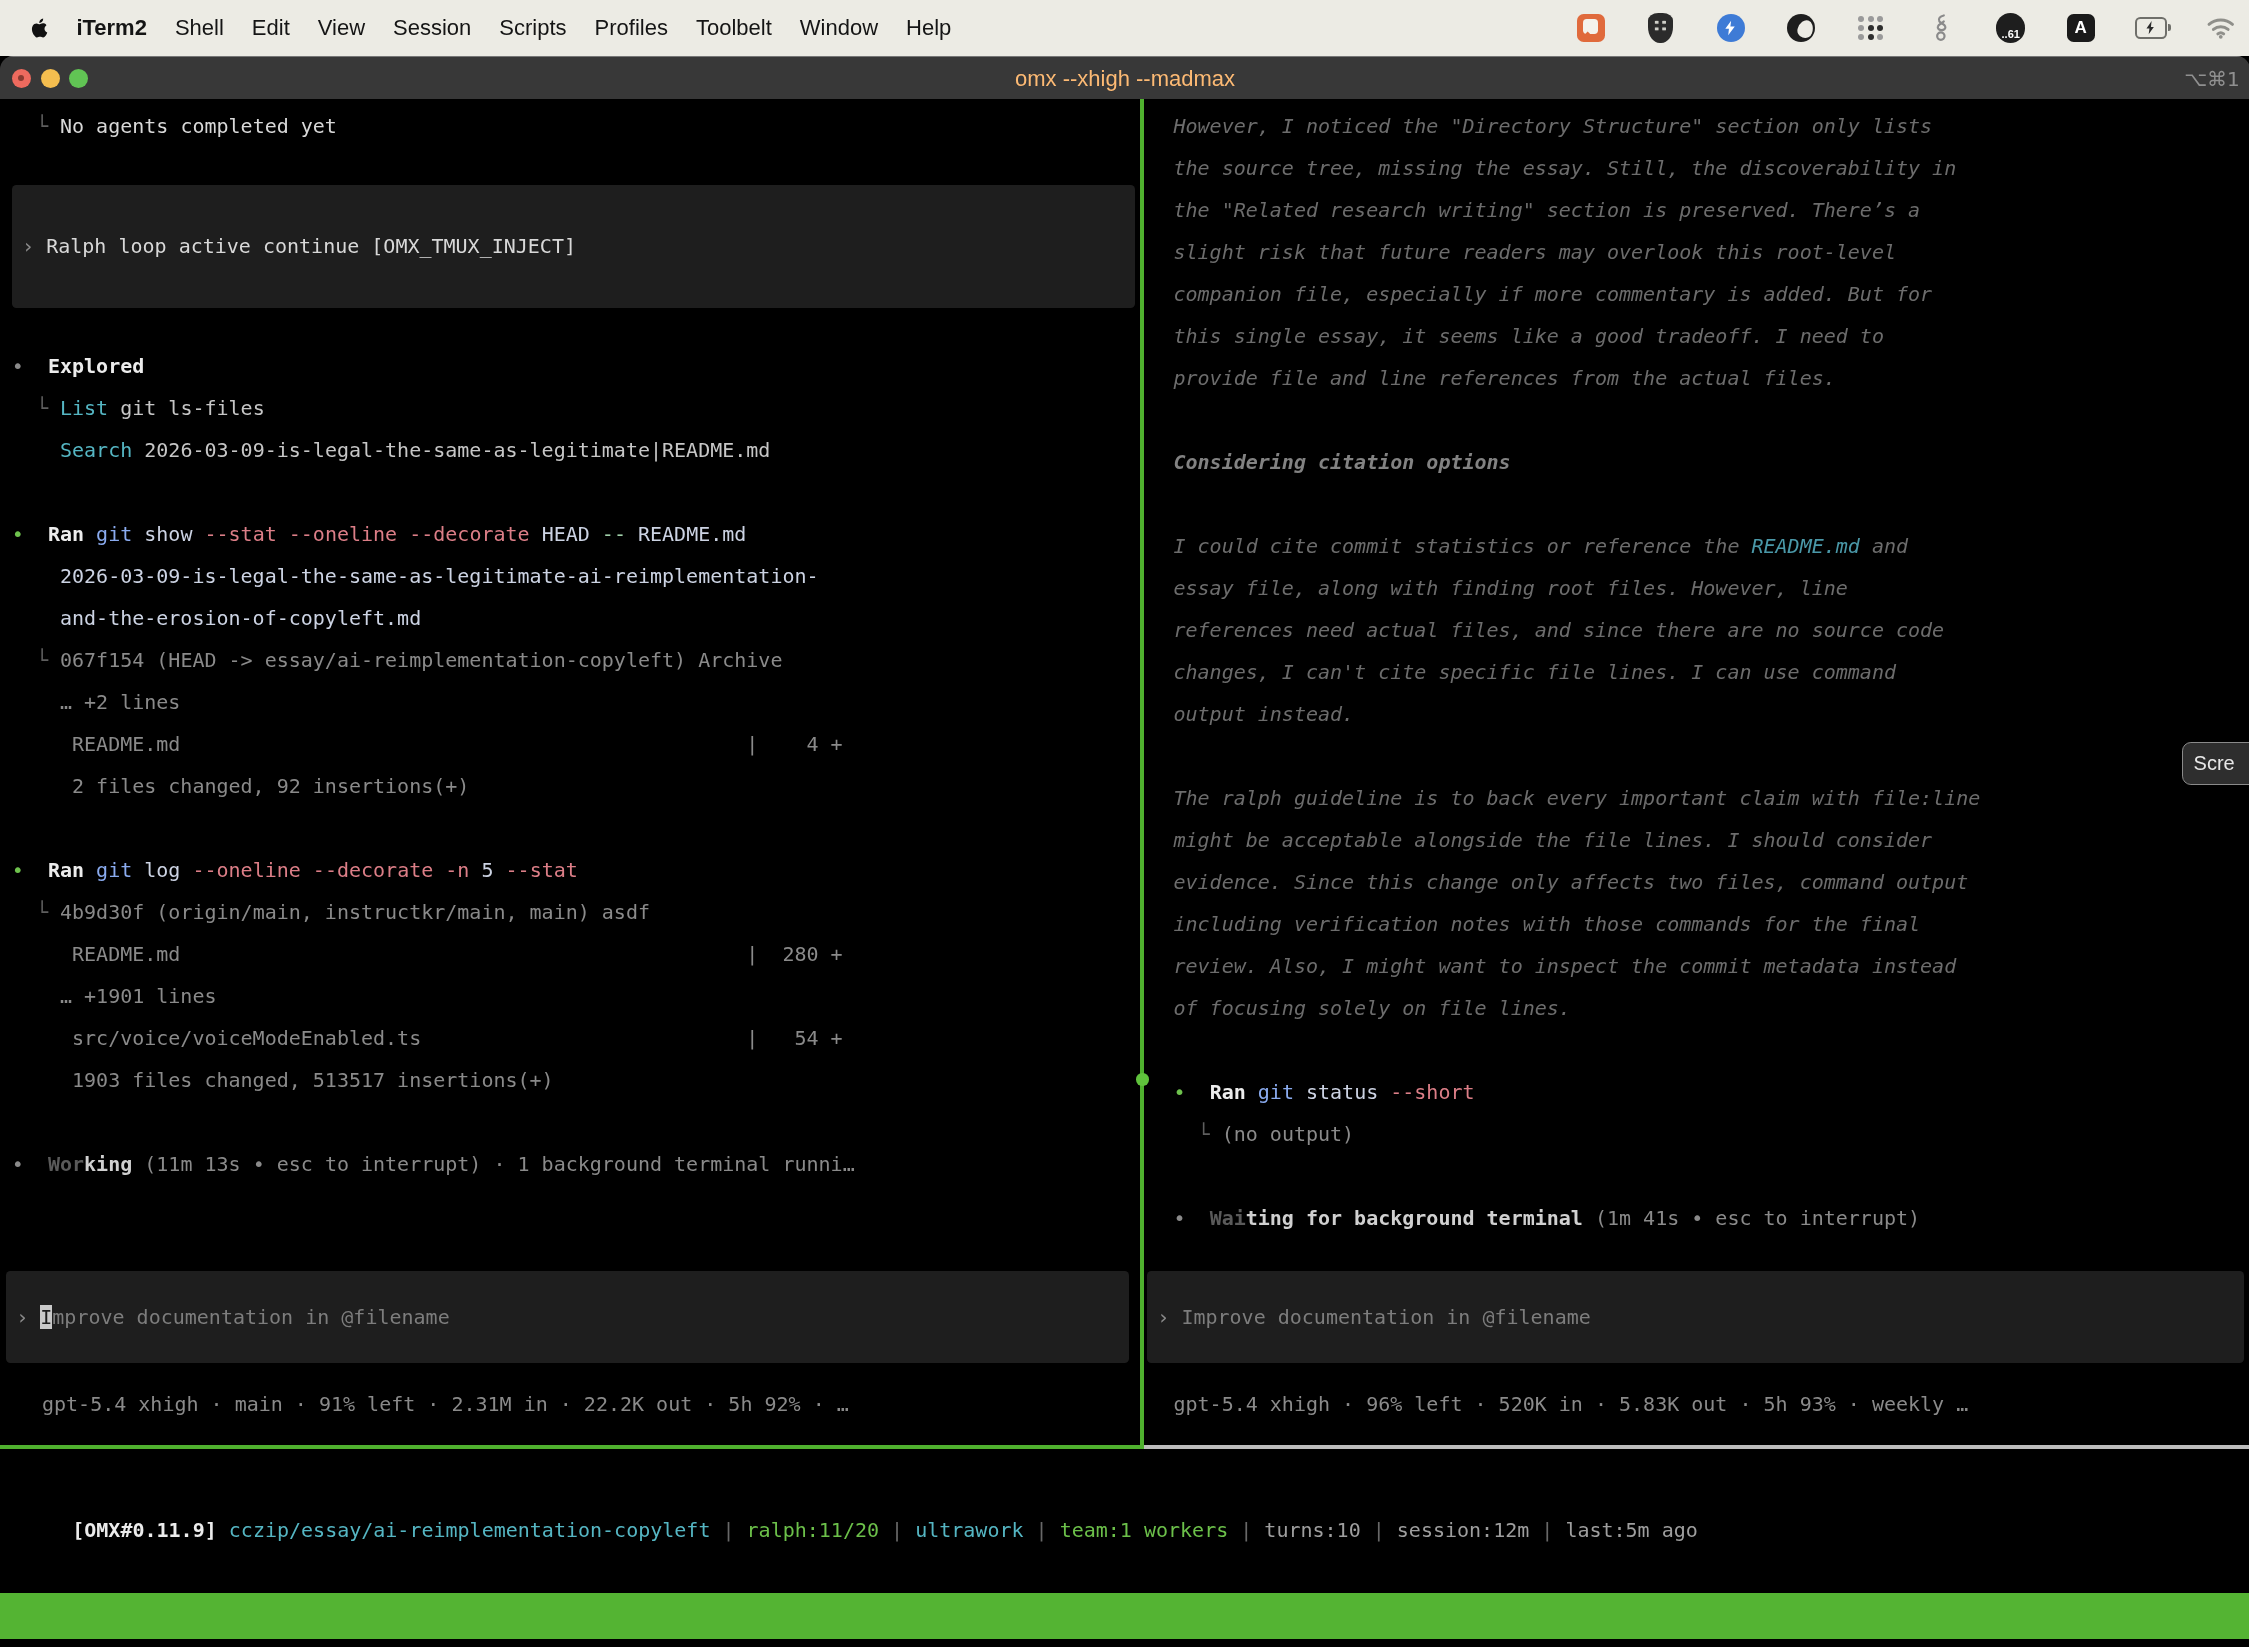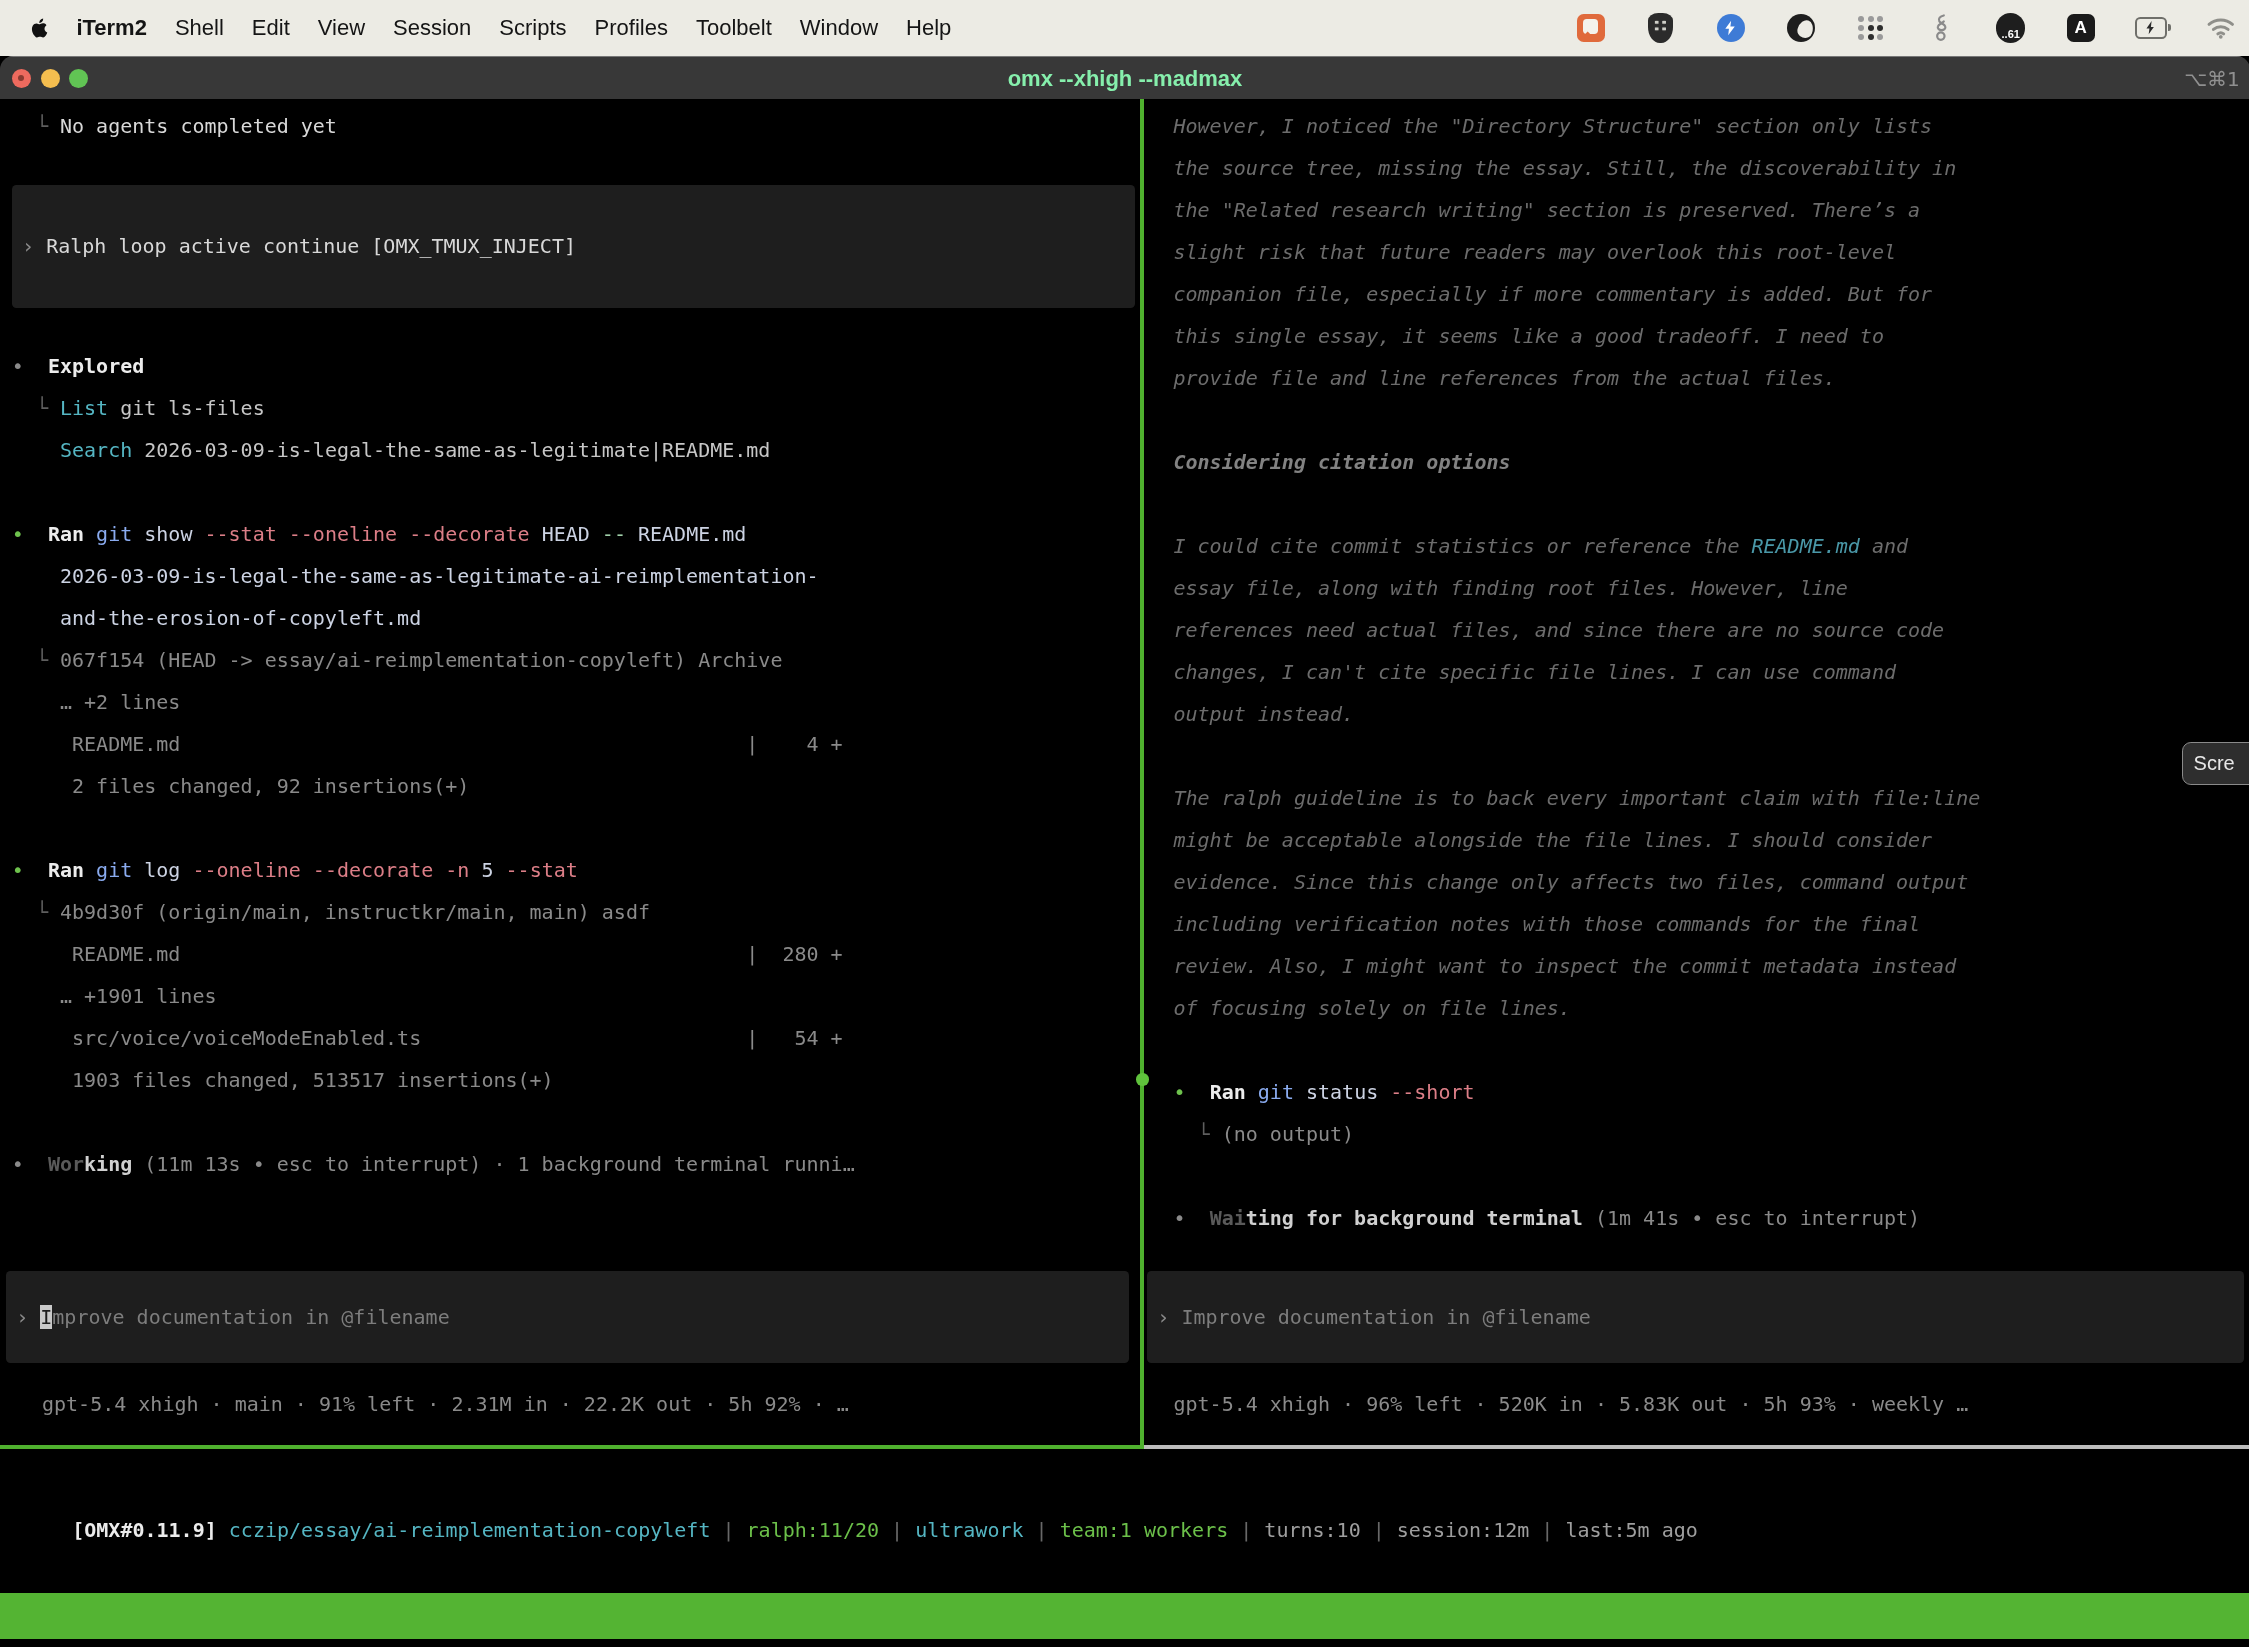--- a/index.html
+++ b/index.html
@@ -31,21 +31,21 @@
   .ic-batt:after{content:"";position:absolute;right:-5.9px;top:4.4px;width:3px;height:7.4px;background:#6f6f6a;border-radius:0 2.2px 2.2px 0;}
 
   
   .window{position:absolute;top:56px;left:0;width:2250px;height:1591px;background:#000;border-radius:13.3px 13.3px 0 0;overflow:hidden;}
   .titlebar{position:absolute;top:0;left:0;width:100%;height:43px;background:#383838;border-top:0.7px solid #777;box-sizing:border-box;}
   .tl-dot{position:absolute;top:11.8px;width:19px;height:19px;border-radius:50%;}
   .tl-red{left:11.8px;background:#EE6A5E;}
   .tl-red:before{content:"";position:absolute;left:6.6px;top:6.6px;width:5.9px;height:5.9px;border-radius:50%;background:#8a3a30;}
   .tl-yel{left:41px;background:#F5BE4F;}
   .tl-grn{left:69px;background:#61C454;}
-  .win-title{position:absolute;top:0;left:0;width:100%;height:43px;display:flex;align-items:center;justify-content:center;color:#86efac;font-weight:bold;font-size:22px;}
+  .win-title{position:absolute;top:0;left:0;width:100%;height:43px;display:flex;align-items:center;justify-content:center;color:#fdba74;font-weight:normal;font-size:22px;}
   .win-short{position:absolute;right:10.3px;top:0;height:43px;display:flex;align-items:center;color:#909090;font-size:20px;font-family:"DejaVu Sans",sans-serif;}
 
   
   .terminal{position:absolute;top:43px;left:0;width:2250px;height:1549px;background:#000;
     font-family:"DejaVu Sans Mono","Liberation Mono",monospace;font-size:20px;}
   .pane{position:absolute;top:0;height:1346px;overflow:hidden;}
   .pane-left{left:0;width:1140px;}
   .pane-right{left:1144px;width:1106px;}
   .divider-v{position:absolute;left:1140px;top:0;width:3.7px;height:1346px;background:#4FB12E;}
   .divider-dot{position:absolute;left:1136px;top:974px;width:12.5px;height:12.5px;border-radius:50%;background:#5FC23C;}

